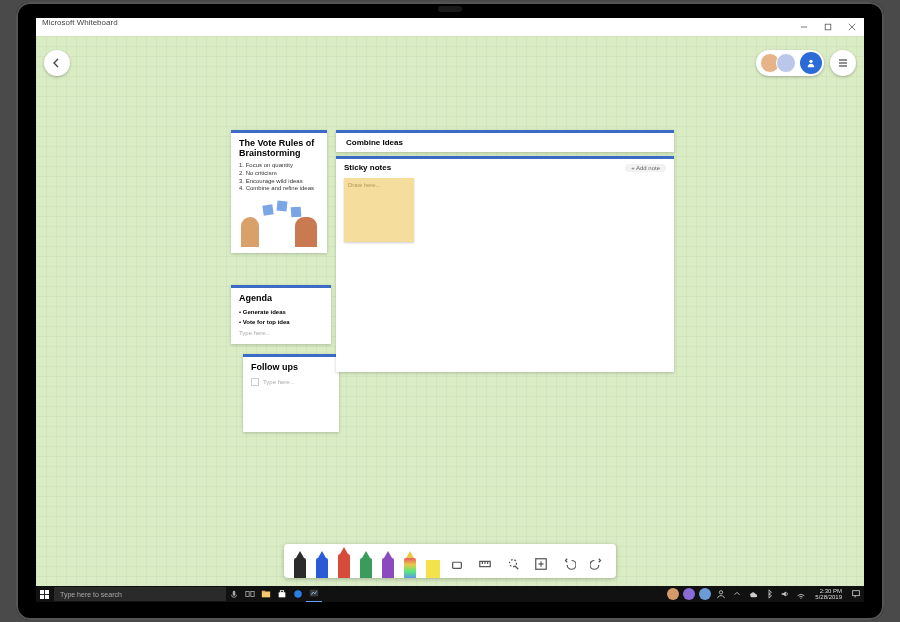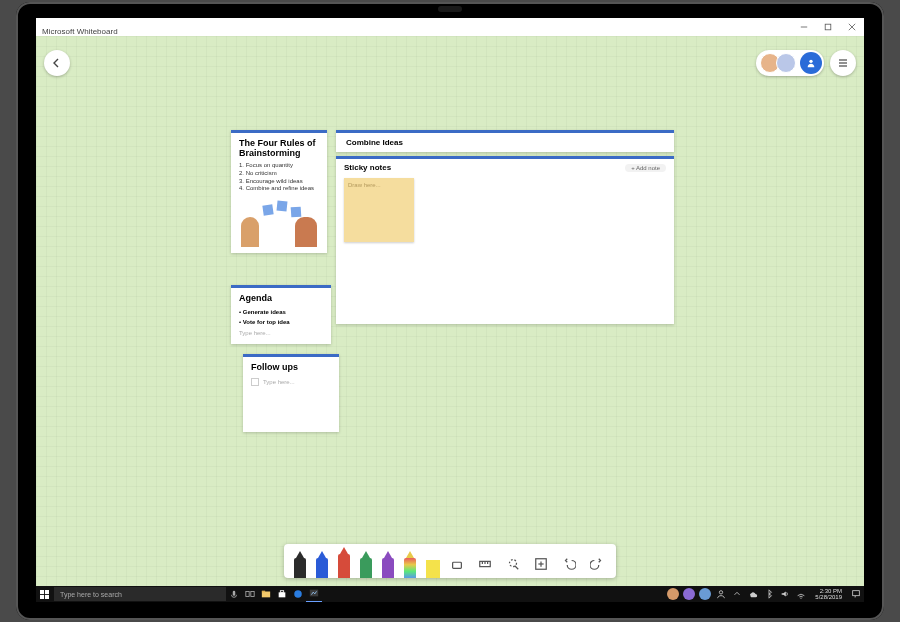--- a/index.html
+++ b/index.html
@@ -1,21 +1,21 @@
 <!DOCTYPE html>
 <html><head>
 <meta charset="utf-8">
 <style>
   html,body{margin:0;padding:0;font-family:"Segoe UI",Arial,sans-serif;}
   body{width:900px;height:622px;background:#4a4a4a;overflow:hidden;}
   .tablet{position:absolute;left:16px;top:2px;width:868px;height:618px;background:#000;border-radius:14px;box-shadow:inset 0 0 0 2px #555;}
   .camera{position:absolute;left:50%;top:4px;width:24px;height:6px;background:#1a1a1a;border-radius:3px;transform:translateX(-50%);}
   .screen{position:absolute;left:20px;top:16px;right:20px;bottom:18px;background:#fff;overflow:hidden;}
   
-  .win-titlebar{height:18px;background:#fff;border-bottom:1px solid #e2e2e2;display:flex;align-items:flex-end;font-size:8px;color:#444;padding-left:6px;}
+  .win-titlebar{height:18px;background:#fff;border-bottom:1px solid #e2e2e2;display:flex;align-items:flex-start;font-size:8px;color:#444;padding-left:6px;}
   .win-controls{margin-left:auto;display:flex;}
   .win-btn{width:24px;height:18px;display:flex;align-items:center;justify-content:center;color:#555;}
   .win-btn svg{width:8px;height:8px;}
   
   .app{position:absolute;left:0;top:18px;right:0;bottom:16px;background:#d9ecc4;
        background-image:linear-gradient(rgba(0,0,0,0.03) 1px,transparent 1px),
                         linear-gradient(90deg,rgba(0,0,0,0.03) 1px,transparent 1px);
        background-size:10px 10px;}
   .circ-btn{position:absolute;width:26px;height:26px;border-radius:50%;background:#fff;box-shadow:0 1px 3px rgba(0,0,0,.25);display:flex;align-items:center;justify-content:center;}
   .back-btn{left:8px;top:14px;}
@@ -36,21 +36,21 @@
   .rules-img .person{position:absolute;bottom:0;width:18px;height:30px;border-radius:9px 9px 0 0;}
   .card-b{left:195px;top:249px;width:100px;}
   .agenda-item{font-size:6px;font-weight:700;padding:2px 8px;}
   .agenda-item::before{content:"• ";}
   .type-here{font-size:6px;color:#aaa;padding:3px 8px 8px;}
   .card-c{left:207px;top:318px;width:96px;height:78px;}
   .follow-line{font-size:6px;color:#aaa;padding:2px 8px;display:flex;align-items:center;gap:4px;}
   .chk{width:6px;height:6px;border:1px solid #ccc;}
   .card-d{left:300px;top:94px;width:338px;}
   .card-d .card-title{font-size:8px;padding:5px 10px;}
-  .card-e{left:300px;top:120px;width:338px;height:168px;}
+  .card-e{left:300px;top:120px;width:338px;height:216px;}
   .card-e-header{display:flex;align-items:center;padding:4px 8px;}
   .card-e-header .t{font-weight:700;font-size:8px;}
   .add-note{margin-left:auto;font-size:6px;background:#f2f2f2;border-radius:7px;padding:1px 6px;color:#666;}
   .sticky{position:absolute;left:8px;top:22px;width:70px;height:64px;background:#f5dd9e;box-shadow:0 1px 2px rgba(0,0,0,.2);font-size:6px;color:#b59b5e;padding:4px;box-sizing:border-box;}
   
   .toolbar{position:absolute;left:50%;bottom:8px;transform:translateX(-50%);height:34px;background:#fff;border-radius:4px;box-shadow:0 1px 4px rgba(0,0,0,.25);display:flex;align-items:flex-end;padding:0 10px;gap:10px;}
   .pen{width:12px;height:28px;position:relative;}
   .pen .body{position:absolute;bottom:0;width:12px;height:20px;border-radius:2px 2px 0 0;}
   .pen .tip{position:absolute;bottom:20px;left:2px;width:0;height:0;border-left:4px solid transparent;border-right:4px solid transparent;}
   .hl .body{border-radius:0;}
@@ -118,21 +118,21 @@
       <div class="circ-btn menu-btn">
         <svg width="12" height="12" viewBox="0 0 12 12">
             <line x1="2" y1="3" x2="10" y2="3" stroke="#555" stroke-width="1.3"></line>
             <line x1="2" y1="6" x2="10" y2="6" stroke="#555" stroke-width="1.3"></line>
             <line x1="2" y1="9" x2="10" y2="9" stroke="#555" stroke-width="1.3"></line>
           </svg>
       </div>
 
       <div class="card card-a">
         <div class="card-bar"></div>
-        <div class="card-title">The Four Rules of Brainstorming</div>
+        <div class="card-title">The Vote Rules of Brainstorming</div>
         <div class="rules-list">
           <div>1. Focus on quantity</div>
           <div>2. No criticism</div>
           <div>3. Encourage wild ideas</div>
           <div>4. Combine and refine ideas</div>
         </div>
         <div class="rules-img">
           <div class="person" style="left:4px;background:#d9a06a;"></div>
           <div class="person" style="right:4px;background:#c97a50;width:22px;"></div>
           <div style="position:absolute;left:26px;top:6px;width:10px;height:10px;background:#7aa6e8;transform:rotate(-8deg);"></div>

